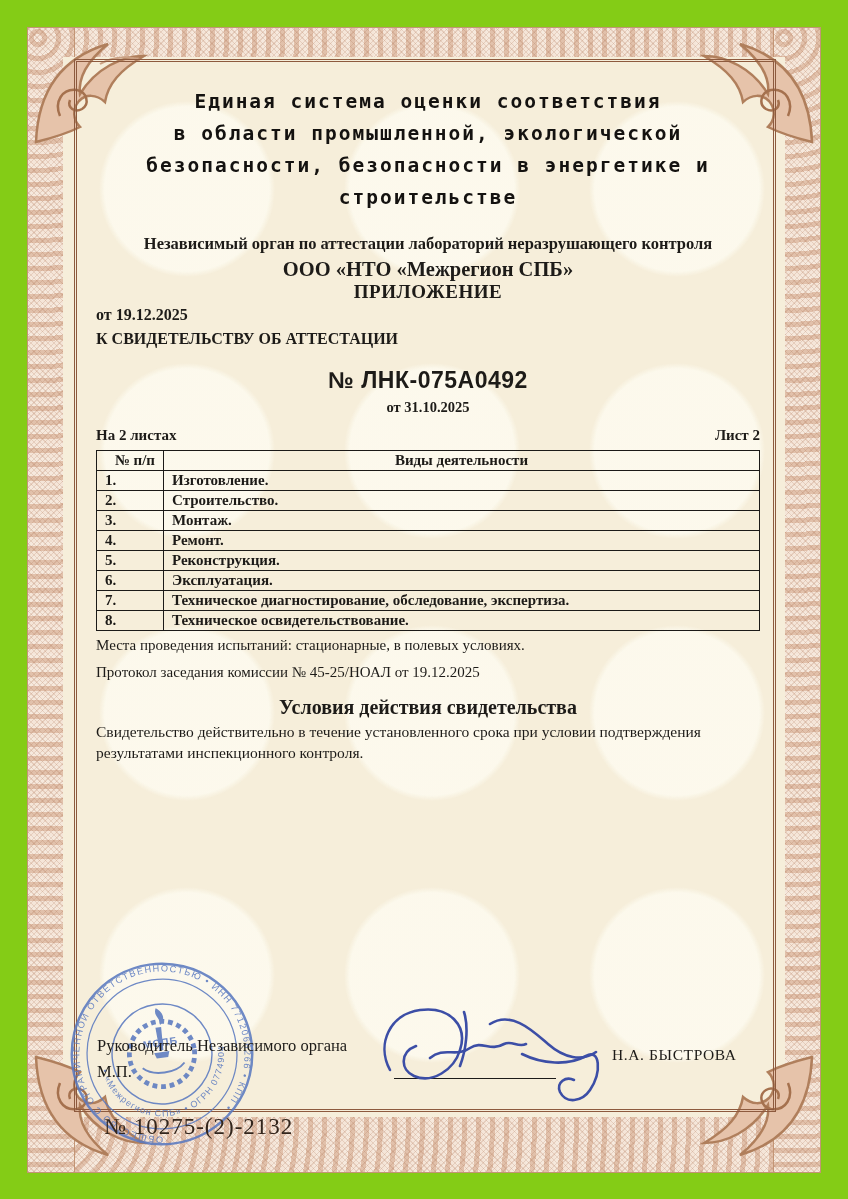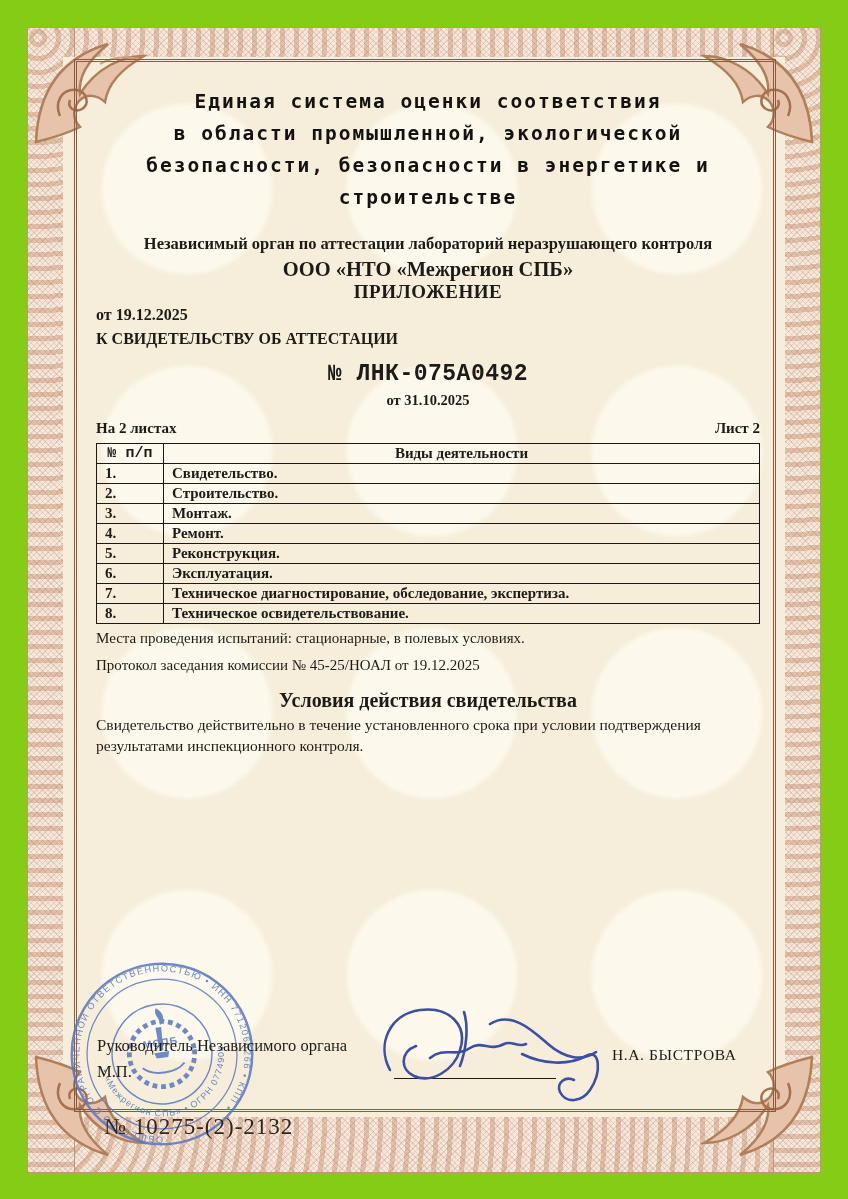--- a/index.html
+++ b/index.html
@@ -35,29 +35,29 @@
 
   
   .content{position:absolute;z-index:5;left:96px;right:88px;top:86px;}
   .title-mono{font-family:"DejaVu Sans Mono", monospace;font-weight:bold;text-align:center;
     font-size:19.5px;line-height:32px;letter-spacing:2px;color:#141210;}
   .org-line{margin-top:20px;text-align:center;font-weight:bold;font-size:16.5px;}
   .org-name{margin-top:4px;text-align:center;font-weight:bold;font-size:20.5px;}
   .doc-type{margin-top:0;text-align:center;font-weight:bold;font-size:19px;letter-spacing:.5px;}
   .doc-date{margin-top:3px;text-align:left;font-weight:bold;font-size:16px;}
   .to-cert{margin-top:6px;text-align:left;font-weight:bold;font-size:16px;}
-  .cert-no{margin-top:13px;text-align:center;font-weight:bold;font-size:23px;
-    font-family:Liberation Mono, monospace;letter-spacing:.5px;}
+  .cert-no{margin-top:19px;text-align:center;font-weight:bold;font-size:23px;
+    font-family:Liberation Sans, sans-serif;letter-spacing:.5px;}
   .cert-date{margin-top:5px;text-align:center;font-weight:bold;font-size:14.5px;}
   .sheets-row{margin-top:11px;display:flex;justify-content:space-between;font-weight:bold;font-size:15px;}
 
   table.acts{width:100%;margin-top:6px;border-collapse:collapse;}
   table.acts th, table.acts td{border:1.6px solid #1c1a18;font-size:15px;font-weight:bold;
     padding:0 8px;height:19px;line-height:17px;}
-  th.num-h{width:50px;text-align:center;padding-left:5px;font-family:Liberation Mono, monospace;}
+  th.num-h{width:50px;text-align:right;padding-left:5px;}
   th.act-h{text-align:center;}
   td.num{text-align:left;padding-left:6px;}
   td.act{text-align:left;padding-left:10px;}
 
   .note{margin-top:6px;font-size:15px;}
   .note + .note{margin-top:10px;}
   .cond-title{margin-top:15px;text-align:center;font-weight:bold;font-size:20px;}
   .cond-text{margin-top:2px;font-size:15.5px;line-height:21px;max-width:648px;}
 
   
@@ -126,21 +126,21 @@
     <table class="acts">
       <thead>
         <tr>
           <th class="num-h">№ п/п</th>
           <th class="act-h">Виды деятельности</th>
         </tr>
       </thead>
       <tbody>
         <tr>
           <td class="num">1.</td>
-          <td class="act">Свидетельство.</td>
+          <td class="act">Изготовление.</td>
         </tr>
         <tr>
           <td class="num">2.</td>
           <td class="act">Строительство.</td>
         </tr>
         <tr>
           <td class="num">3.</td>
           <td class="act">Монтаж.</td>
         </tr>
         <tr>

